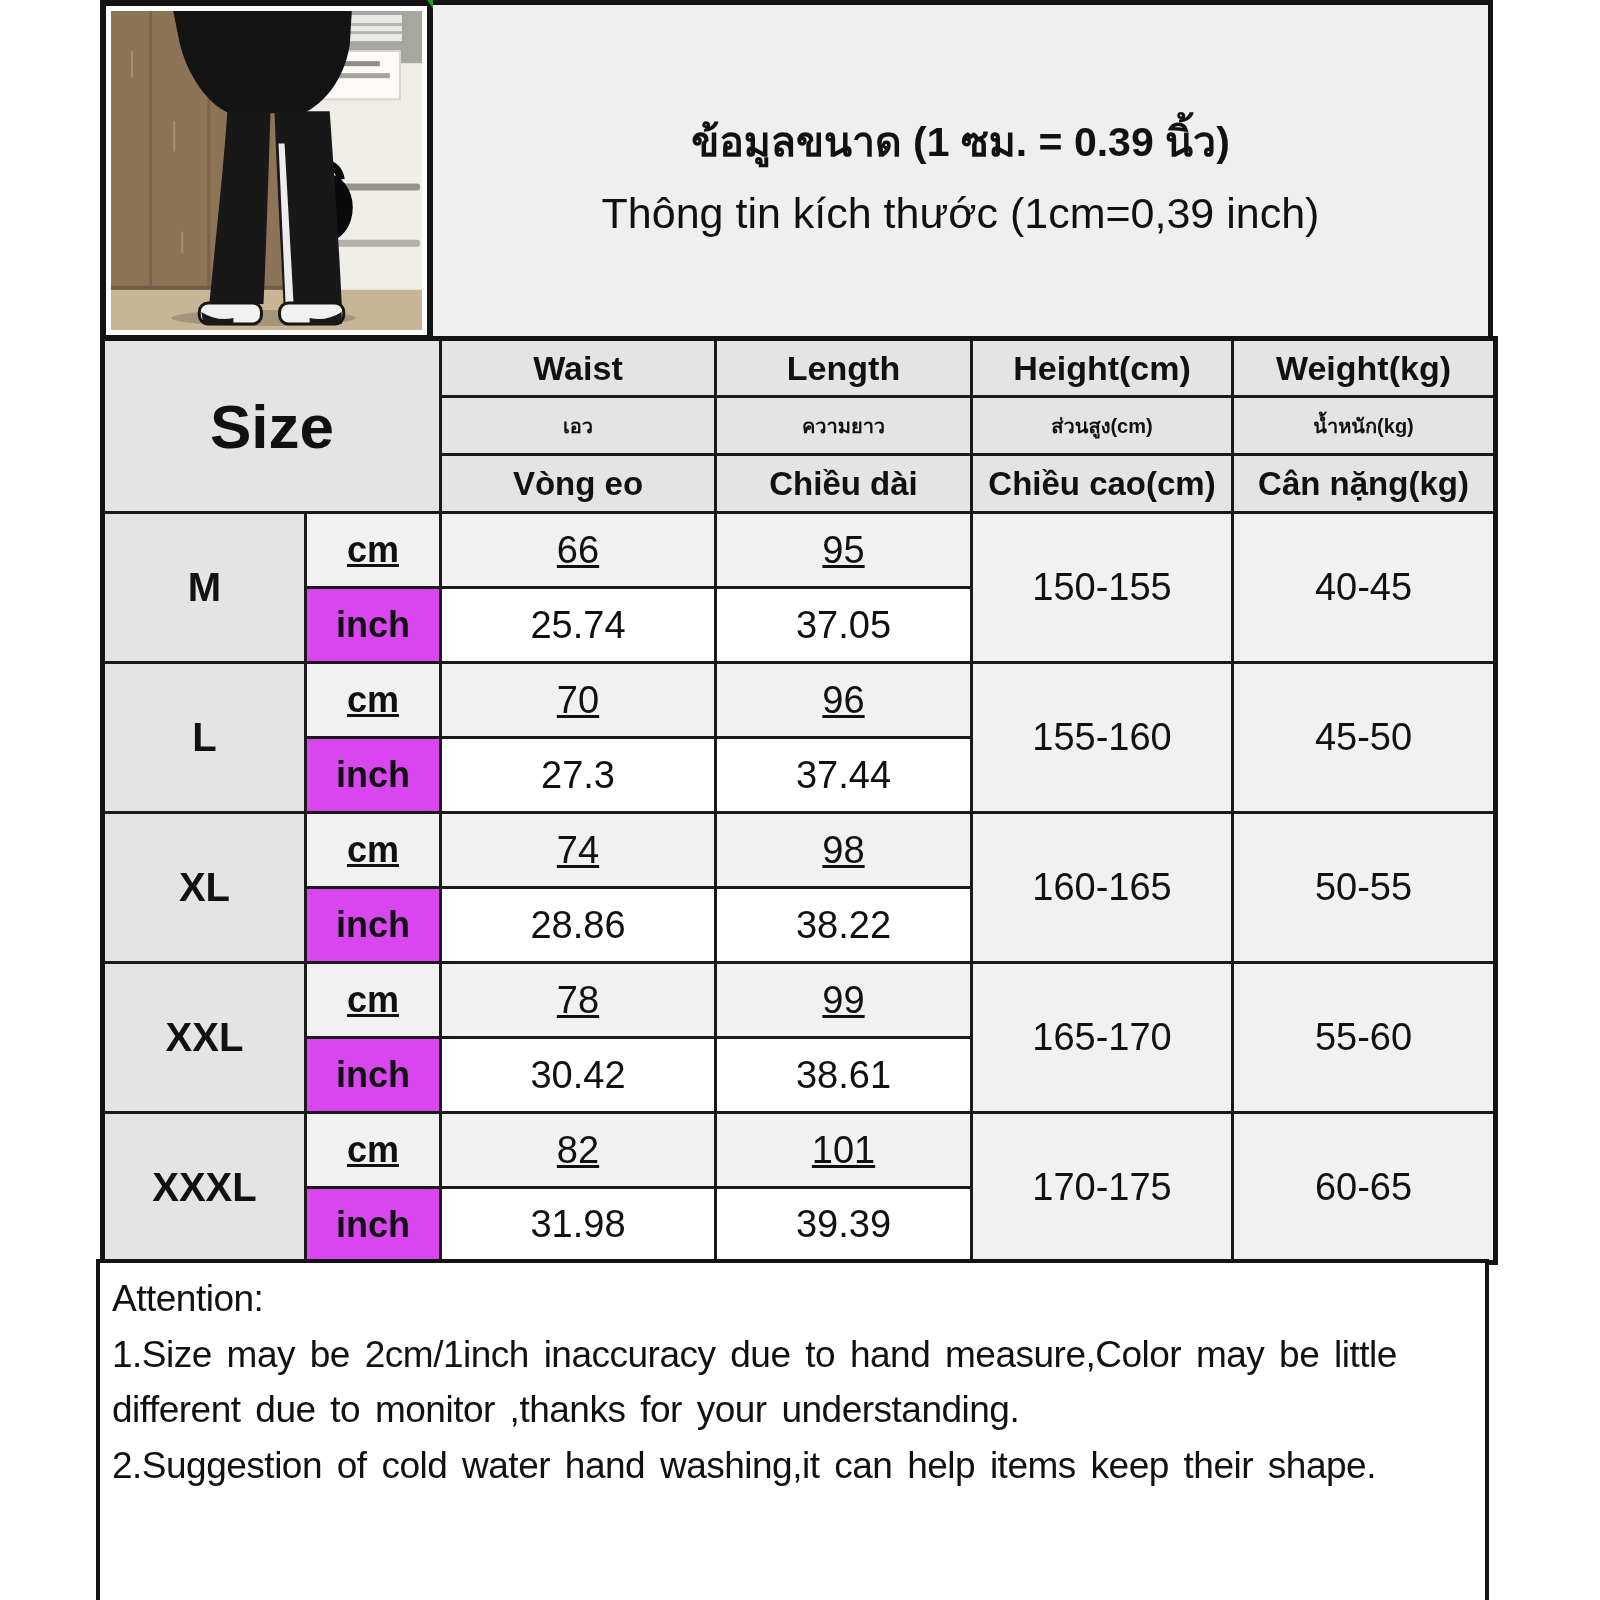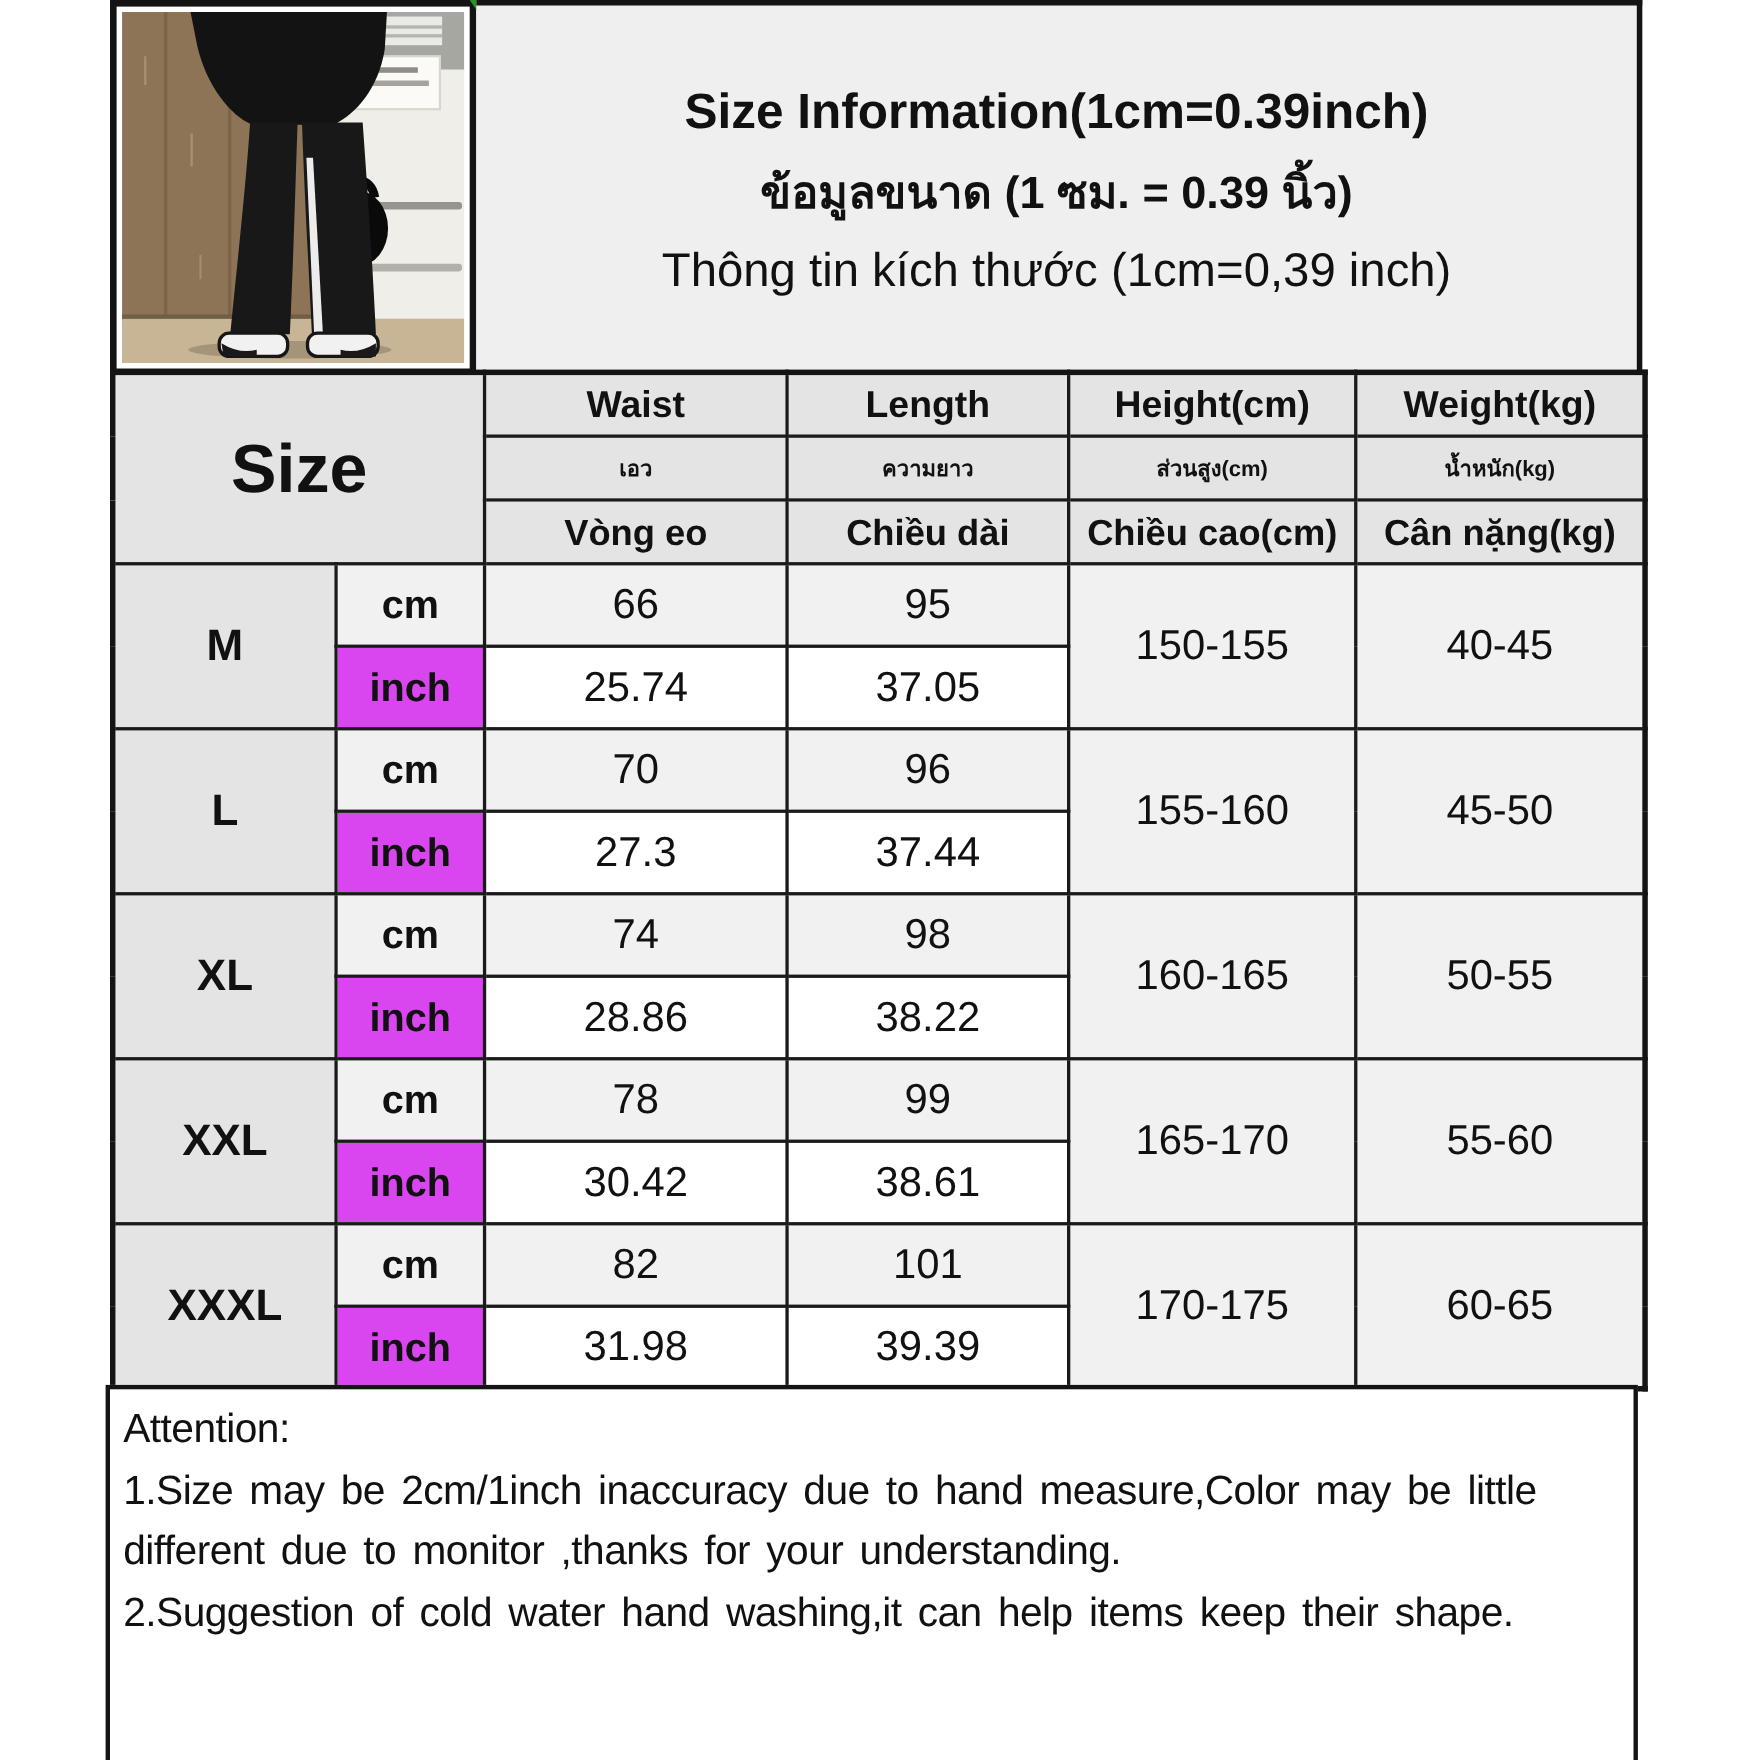--- a/index.html
+++ b/index.html
@@ -26,21 +26,21 @@
   .chart td{border:3px solid #1a1a1a;text-align:center;vertical-align:middle;padding:0;overflow:hidden;}
   tr.hr{height:58px;}
   tr.dr{height:75px;}
   .h{background:#e4e4e4;font-weight:700;font-size:34px;}
   .h.thl{font-size:20px;}
   .h.vil{font-size:33px;}
   .hsize{background:#e4e4e4;font-weight:700;font-size:62px;}
   .sz{background:#e4e4e4;font-weight:700;font-size:40px;}
   .unit{font-weight:700;font-size:36px;background:#d946ef;}
   .val{font-size:38px;font-weight:400;background:#ffffff;}
-  .cmbg{background:#f1f1f1;}
+  .cmbg{background:#f1f1f1;text-decoration:underline;}
   .hw{background:#f1f1f1;}
 
   
   .attention{position:absolute;left:96px;top:1259px;width:1393px;height:375px;box-sizing:border-box;
              border:4px solid #141414;background:#ffffff;padding:8px 12px;
              font-size:37px;line-height:1.5;letter-spacing:-0.5px;word-spacing:5px;}
 </style>
 </head>
 <body>
 
@@ -83,21 +83,20 @@
         <path d="M230,300 q-16,10 -32,6 l0,6 32,0 Z" fill="#191919"></path>
       </g>
     </svg>
   </div>
 
   <svg class="corner" viewBox="0 0 34 25">
     <polygon points="0,0 34,0 17,25" fill="#279321"></polygon>
   </svg>
 
   <div class="titleband">
-    <div class="t-en">Size Information(1cm=0.39inch)</div>
     <div class="t-th">ข้อมูลขนาด (1 ซม. = 0.39 นิ้ว)</div>
     <div class="t-vi">Thông tin kích thước (1cm=0,39 inch)</div>
   </div>
 
   <table class="chart">
     <colgroup>
       <col style="width:203px">
         <col style="width:135px">
         <col style="width:275px">
       <col style="width:256px">

